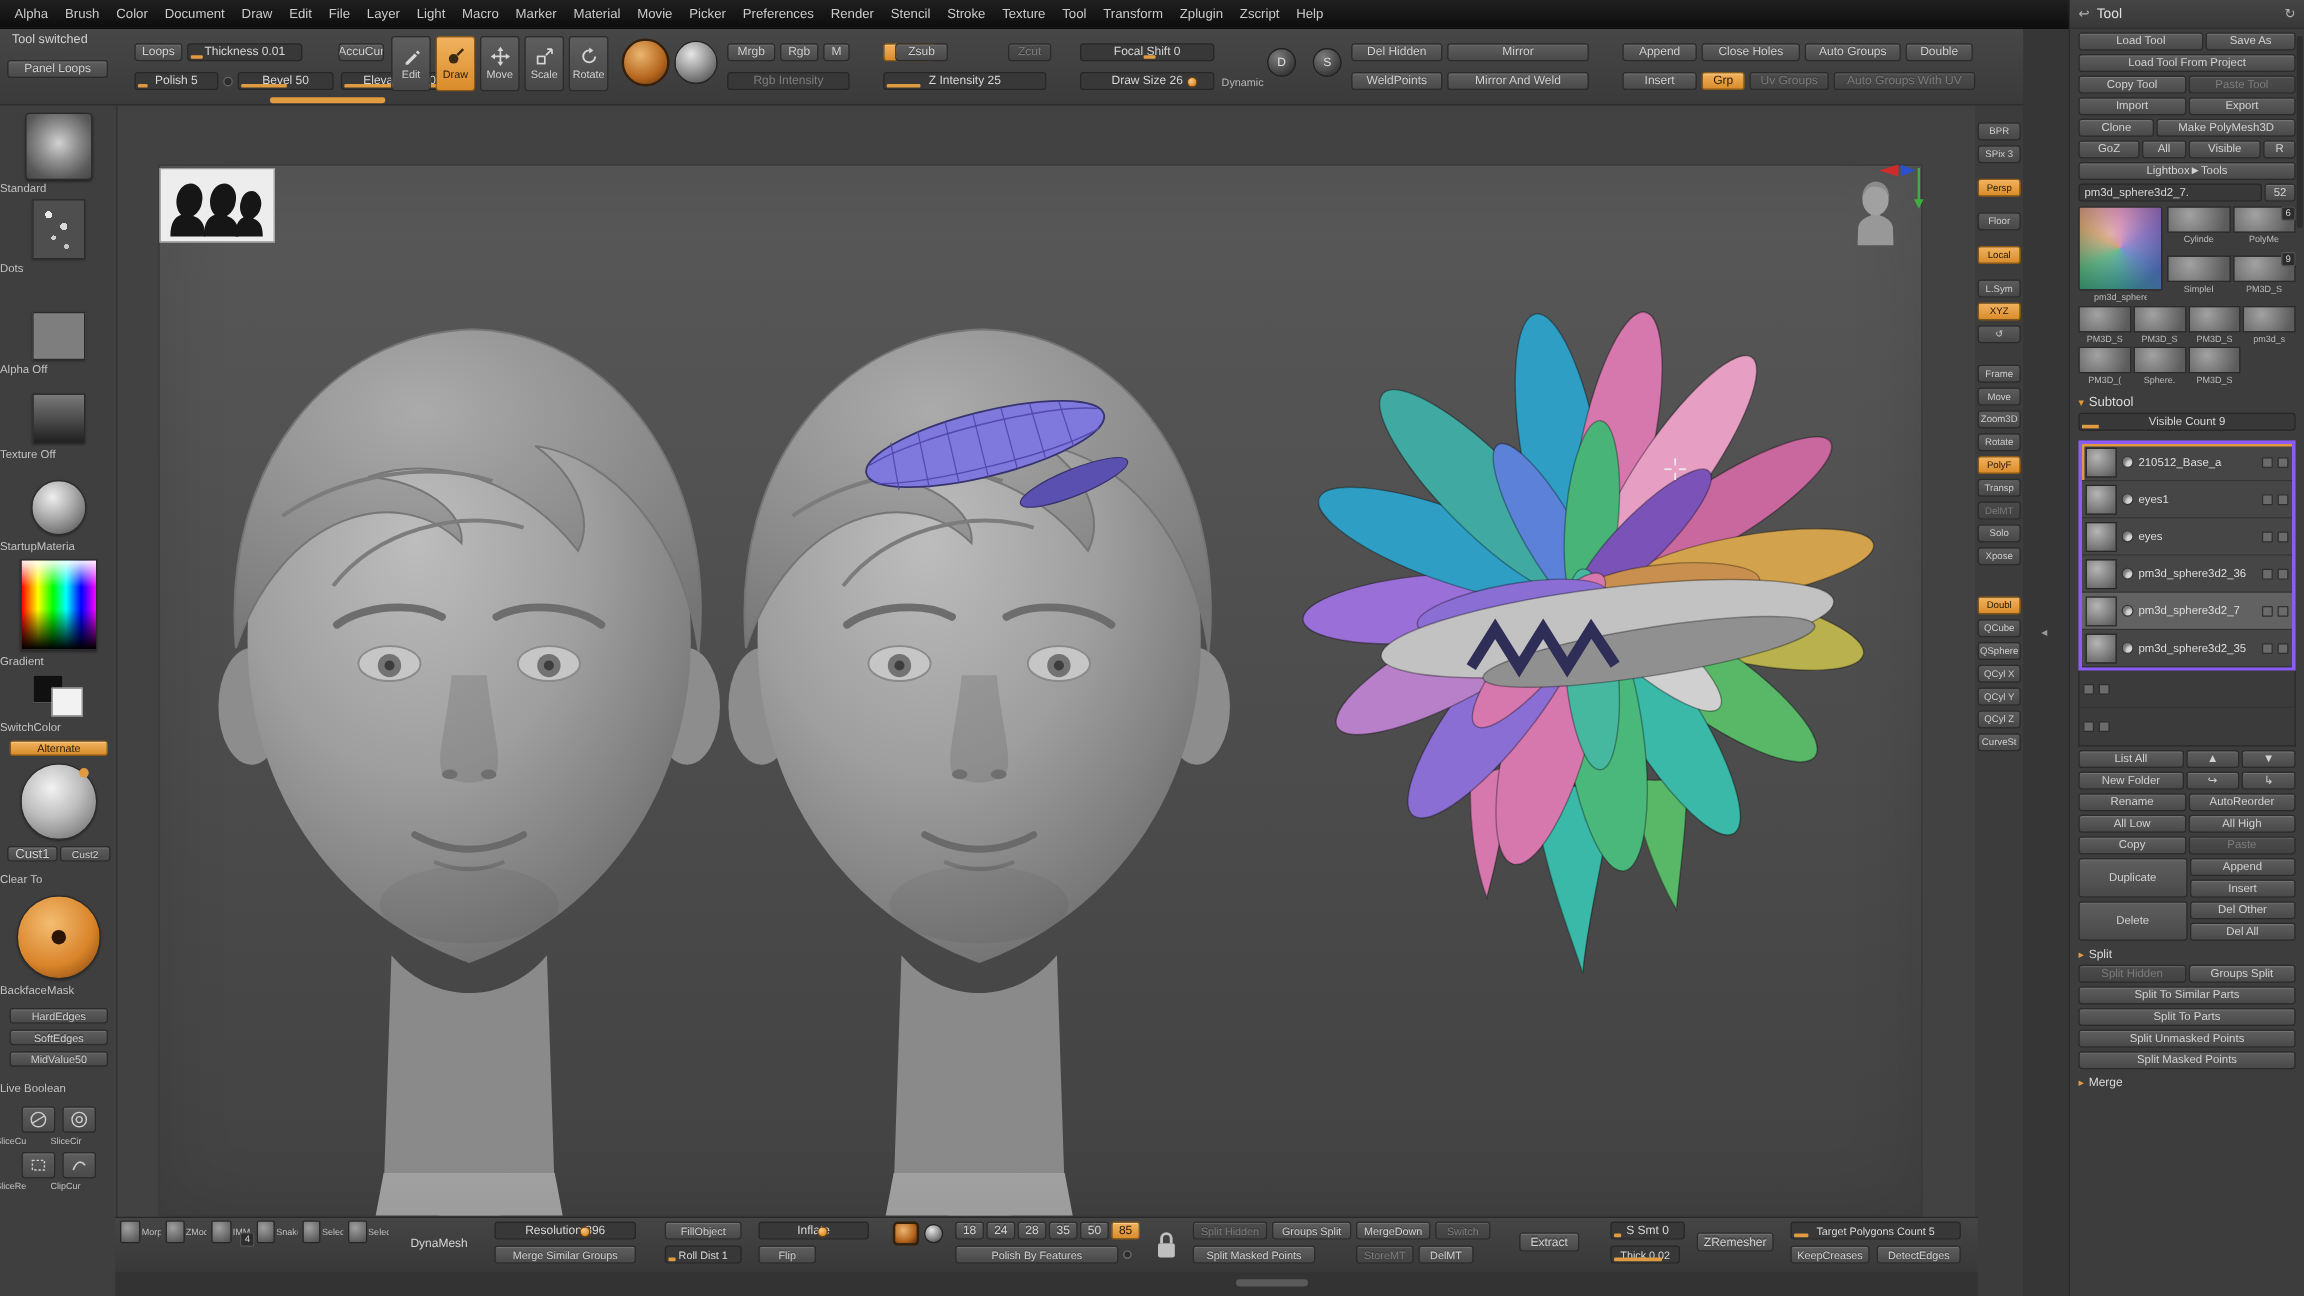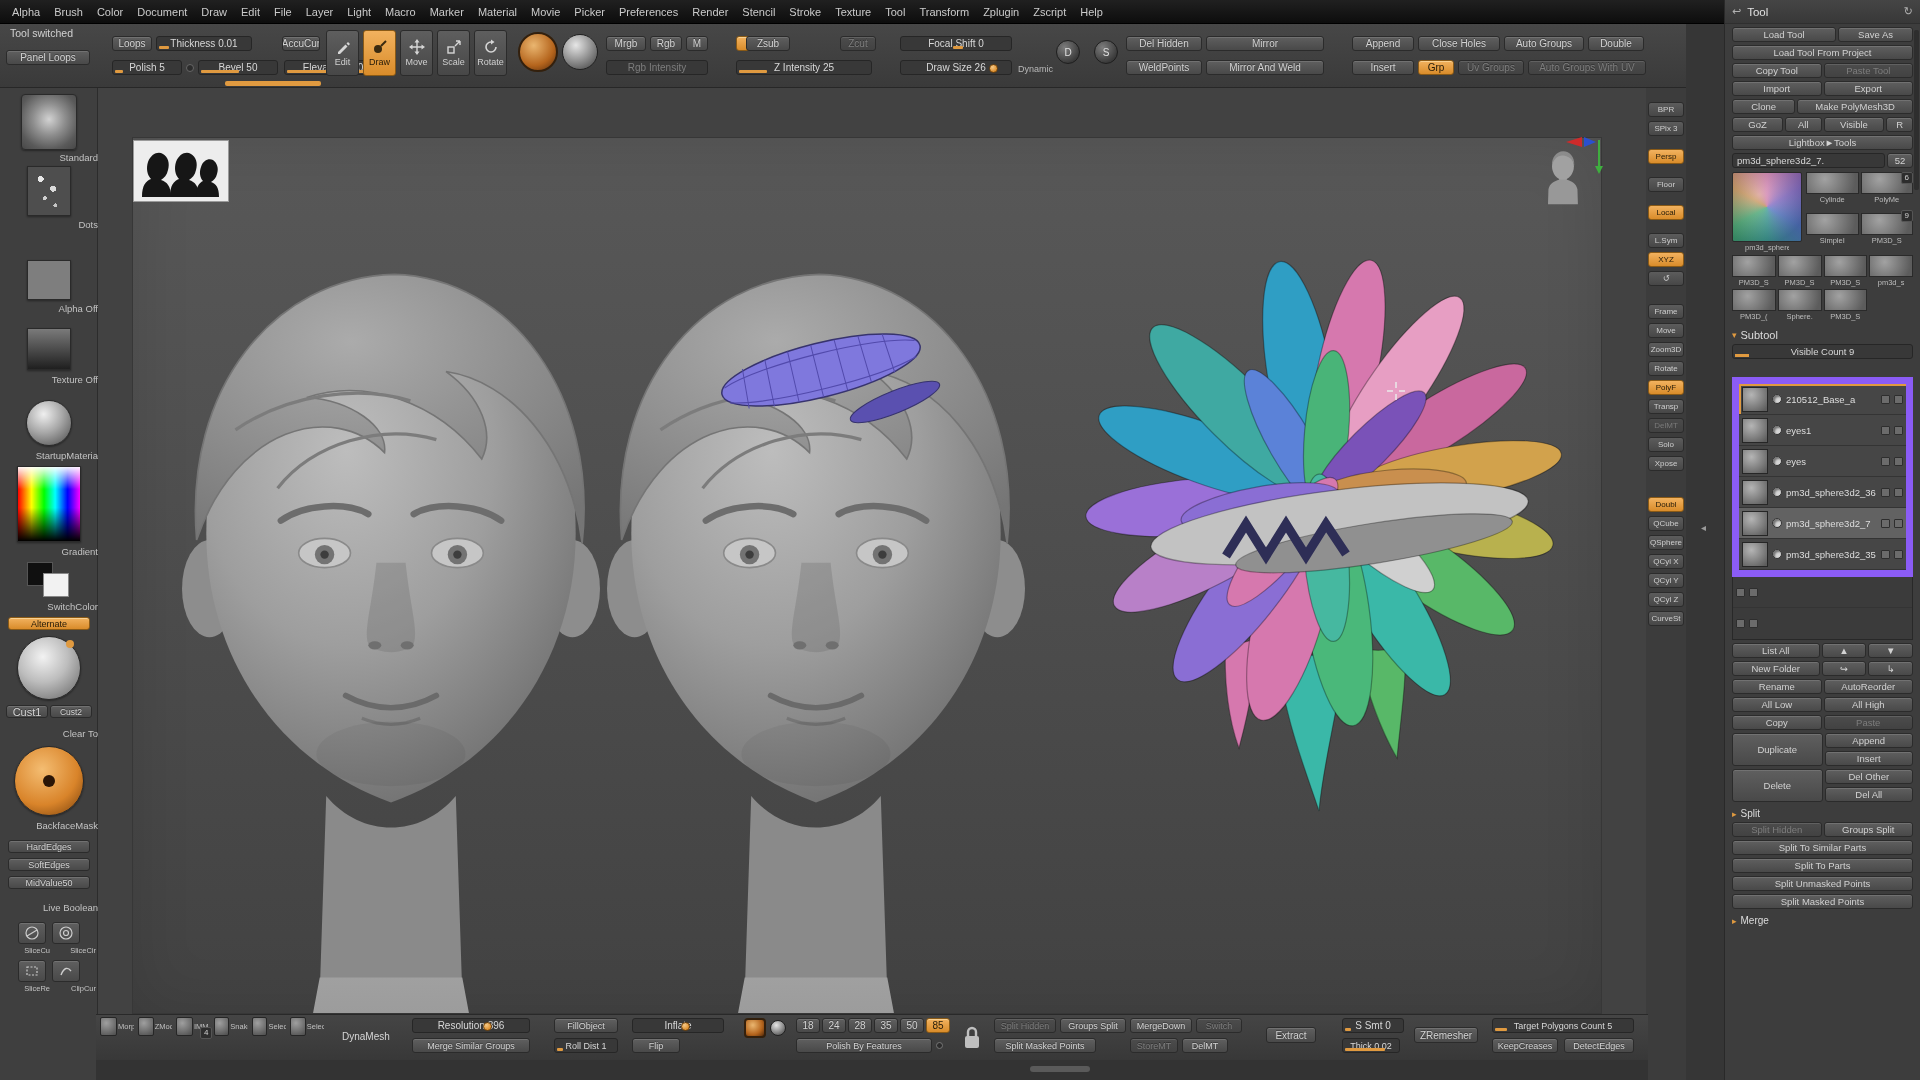--- a/index.html
+++ b/index.html
@@ -13,21 +13,21 @@
   .btn.on{background:linear-gradient(#f2b25f,#d98c2a);color:#241a08;border-color:#8a5a16;
     box-shadow:inset 0 1px 0 rgba(255,230,180,.6);text-shadow:none}
   .btn.dim{color:#7d7d7d;background:linear-gradient(#4c4c4c,#424242)}
   .slider{position:absolute;height:15px;display:flex;align-items:center;justify-content:center;
     background:#383838;border:1px solid #262626;border-radius:3px;color:#d8d8d8;font-size:10px;
     white-space:nowrap;overflow:hidden}
   .slider.dim{color:#7d7d7d}
   .slider .mk{position:absolute;left:2px;bottom:1px;height:3px;background:#e09a40;border-radius:1px}
   .slider .dot{position:absolute;top:3px;width:9px;height:9px;border-radius:50%;
     background:radial-gradient(circle at 35% 30%,#f5c988,#dd8f2e 70%);border:1px solid #6e420e}
-  .lbl{position:absolute;width:98px;text-align:right;font-size:9.5px;color:#c3c3c3;white-space:nowrap;overflow:hidden}
+  .lbl{position:absolute;width:98px;text-align:left;font-size:9.5px;color:#c3c3c3;white-space:nowrap;overflow:hidden}
   
   #menubar{position:absolute;left:0;top:0;width:1724px;height:24px;z-index:6;
     background:linear-gradient(#202020,#0d0d0d);display:flex;align-items:center;gap:10px;
     padding-left:10px;border-bottom:1px solid #000}
   .menu-item{font-size:11px;color:#cbcbcb;padding:2px 2px}
   
   #topbar{position:absolute;left:0;top:24px;width:1724px;height:64px;
     background:linear-gradient(#474747,#3a3a3a);border-bottom:1px solid #272727}
   .mode-btn{position:absolute;top:6px;width:33px;height:46px;display:flex;flex-direction:column;
     align-items:center;justify-content:center;gap:2px;background:linear-gradient(#5e5e5e,#474747);
@@ -86,21 +86,21 @@
   .tp-big{width:70px;height:70px;border:1px solid #2a2a2a;border-radius:2px;
     background:radial-gradient(circle at 38% 32%,rgba(255,255,255,.35),rgba(0,0,0,.25) 80%),
       conic-gradient(#d678ae,#8a6ed4,#5b82d8,#3fa9a2,#49b478,#c98f4e,#d678ae)}
   .tp-cell{display:flex;flex-direction:column;align-items:center;gap:1px}
   .tp-th{width:100%;height:22px;border:1px solid #2a2a2a;
     background:radial-gradient(circle at 35% 30%,#a2a2a2,#5c5c5c 85%)}
   .tp-lb{font-size:7.5px;color:#bdbdbd;white-space:nowrap;overflow:hidden;max-width:44px}
   .badge{position:absolute;background:#2d2d2d;border:1px solid #555;border-radius:2px;
     font-size:8px;color:#cfcfcf;padding:0 3px;line-height:10px}
   
-  #st-list{margin-top:18px;background:#353535;border:7px solid #8b5cf6}
+  #st-list{margin-top:8px;background:#353535;border:3px solid #8b5cf6}
   .st-row{display:flex;align-items:center;gap:4px;height:31px;padding:0 3px;
     background:#464646;border-bottom:1px solid #343434}
   .st-row.selected{background:#626262}
   .st-row.bracket{box-shadow:inset 2px 0 0 #e09a40,inset 0 2px 0 #e09a40}
   .st-row.empty{background:#3b3b3b}
   .st-thumb{width:26px;height:25px;border:1px solid #262626;
     background:radial-gradient(circle at 35% 30%,#b5b5b5,#5e5e5e 90%)}
   .st-eye{width:10px;height:10px;border-radius:50%;background:#d6d6d6;border:1px solid #333;
     box-shadow:inset 2px 2px 2px rgba(0,0,0,.45)}
   .st-name{flex:1;font-size:9.5px;color:#dedede;white-space:nowrap;overflow:hidden}

